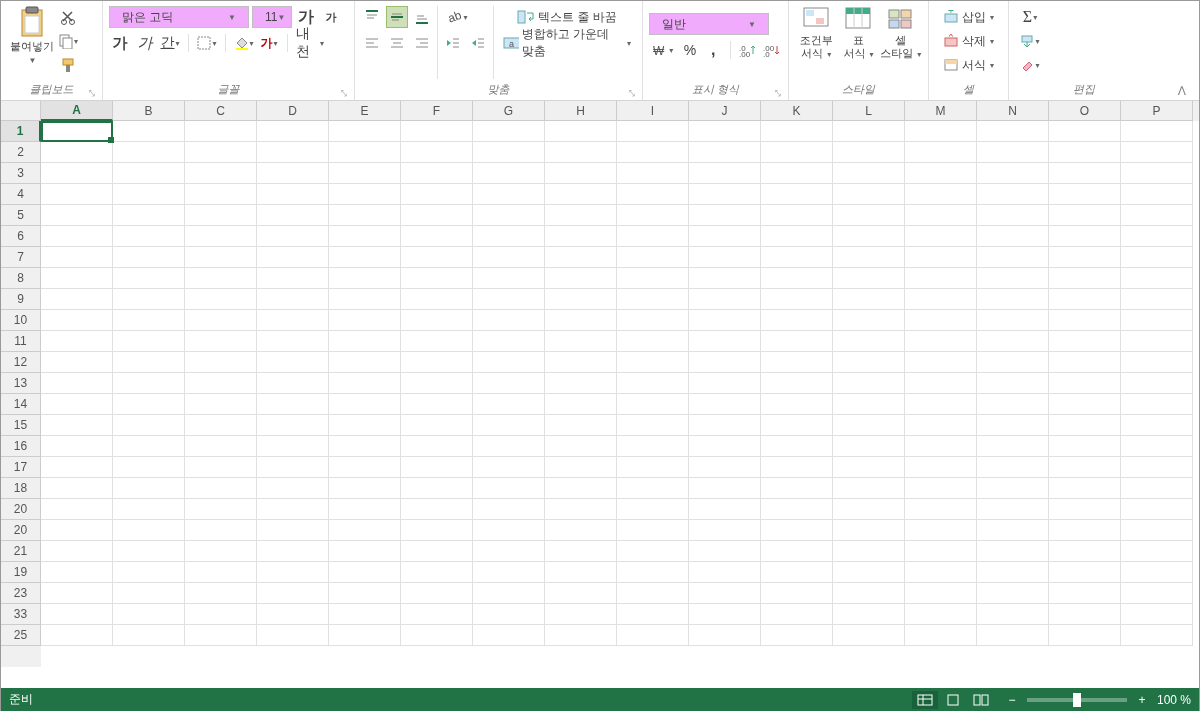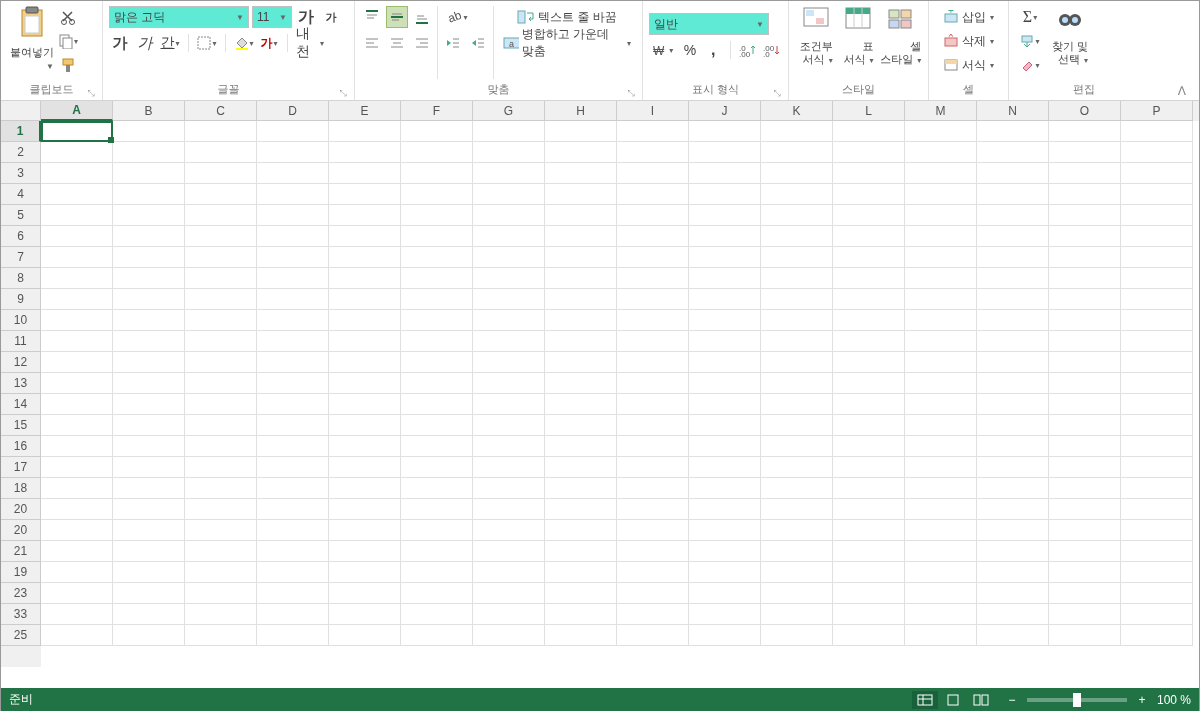--- a/index.html
+++ b/index.html
@@ -1,29 +1,29 @@
 <!DOCTYPE html>
 <html><head>
 <meta charset="utf-8">
 <style>
 * { box-sizing: border-box; margin: 0; padding: 0; font-family: "Malgun Gothic", Arial, sans-serif; }
 body { width: 1200px; height: 711px; background: #fff; overflow: hidden; border: 1px solid #999; font-size: 12px; color: #444; }
 .ribbon { display: flex; height: 100px; border-bottom: 1px solid #d4d4d4; background: #fff; }
 .ribbon-group { border-right: 1px solid #e1e1e1; padding: 3px 6px 0 6px; display: flex; flex-direction: column; }
 .ribbon-group .body { flex: 1; display: flex; }
-.ribbon-group .label { text-align: center; font-size: 11px; color: #777; padding: 1px 0 3px 0; position: relative; }
+.ribbon-group .label { text-align: center; font-size: 11px; color: #777; padding: 1px 0 3px 0; position: relative; font-style: italic; }
 .ribbon-group .label .launcher { position: absolute; right: 0; bottom: 2px; width: 10px; height: 10px; font-size: 9px; color: #999; cursor: pointer; }
 .big-btn { display: flex; flex-direction: column; align-items: center; justify-content: flex-start; width: 50px; height: 72px; cursor: pointer; padding-top: 2px; }
-.big-btn .cap { font-size: 11px; text-align: right; line-height: 1.2; margin-top: 6px; }
+.big-btn .cap { font-size: 11px; text-align: center; line-height: 1.2; margin-top: 0; }
 .col { display: flex; flex-direction: column; gap: 2px; }
 .row { display: flex; align-items: center; gap: 3px; }
 .small-btn { width: 22px; height: 22px; display: flex; align-items: center; justify-content: center; cursor: pointer; border: 1px solid transparent; }
 .highlighted { background: #cde0b8; border: 1px solid #9bbd6e; }
 .dropdown { font-size: 8px; color: #666; margin-left: 1px; }
-.font-box, .size-box, .numfmt-box { border: 1px solid #c0c0c0; background: #5eead4; height: 22px; display: flex; align-items: center; padding: 0 4px; font-size: 12px; }
+.font-box, .size-box, .numfmt-box { border: 1px solid #c0c0c0; background: #f0abfc; height: 22px; display: flex; align-items: center; padding: 0 12px; font-size: 12px; }
 .font-box { width: 140px; }
 .size-box { width: 40px; }
 .numfmt-box { width: 120px; margin-top: 7px; }
 .sep-v { width: 1px; background: #e1e1e1; margin: 2px 4px; align-self: stretch; }
 
 .grid-area { position: relative; height: 566px; background: #fff; display: flex; flex-direction: column; }
 .col-headers { display: flex; height: 20px; background: #f0f0f0; }
 .corner { width: 40px; height: 20px; border-right: 1px solid #ccc; border-bottom: 1px solid #ccc; background: #f0f0f0; }
 .col-h { flex: 0 0 72px; height: 20px; display: flex; align-items: center; justify-content: center; border-right: 1px solid #ccc; border-bottom: 1px solid #ccc; font-size: 12px; color: #555; cursor: pointer; background:#f0f0f0;}
 .col-h.sel { background: #e2e2e2; border-bottom: 2px solid #217346; font-weight: bold; color:#217346;}
@@ -365,29 +365,20 @@
               <path d="M7 8 L7 13 M7 13 L4 10 M7 13 L10 10" stroke="#4a8" fill="none"></path>
             </svg>
             <span class="dropdown">▾</span>
           </div>
         <div class="small-btn" style="width:30px">
             <svg width="14" height="14">
               <path d="M3 10 L9 4 L12 7 L6 13 Z" fill="#f7b1d4" stroke="#c66"></path>
             </svg>
             <span class="dropdown">▾</span>
           </div>
-      </div>
-      <div class="big-btn" style="width:50px">
-        <svg width="28" height="28">
-            <circle cx="9" cy="14" r="6" fill="#555"></circle>
-            <circle cx="19" cy="14" r="6" fill="#555"></circle>
-            <circle cx="9" cy="14" r="3" fill="#bdf"></circle>
-            <circle cx="19" cy="14" r="3" fill="#bdf"></circle>
-          </svg>
-        <div class="cap"><span>찾기 및</span><br><span>선택</span> <span class="dropdown">▾</span></div>
       </div>
     </div>
     <div class="label"><span>편집</span></div>
   </div>
 </div>
 <div class="collapse-arrow">ᐱ</div>
 
 <div class="grid-area">
   <div class="col-headers">
     <div class="corner"></div>

